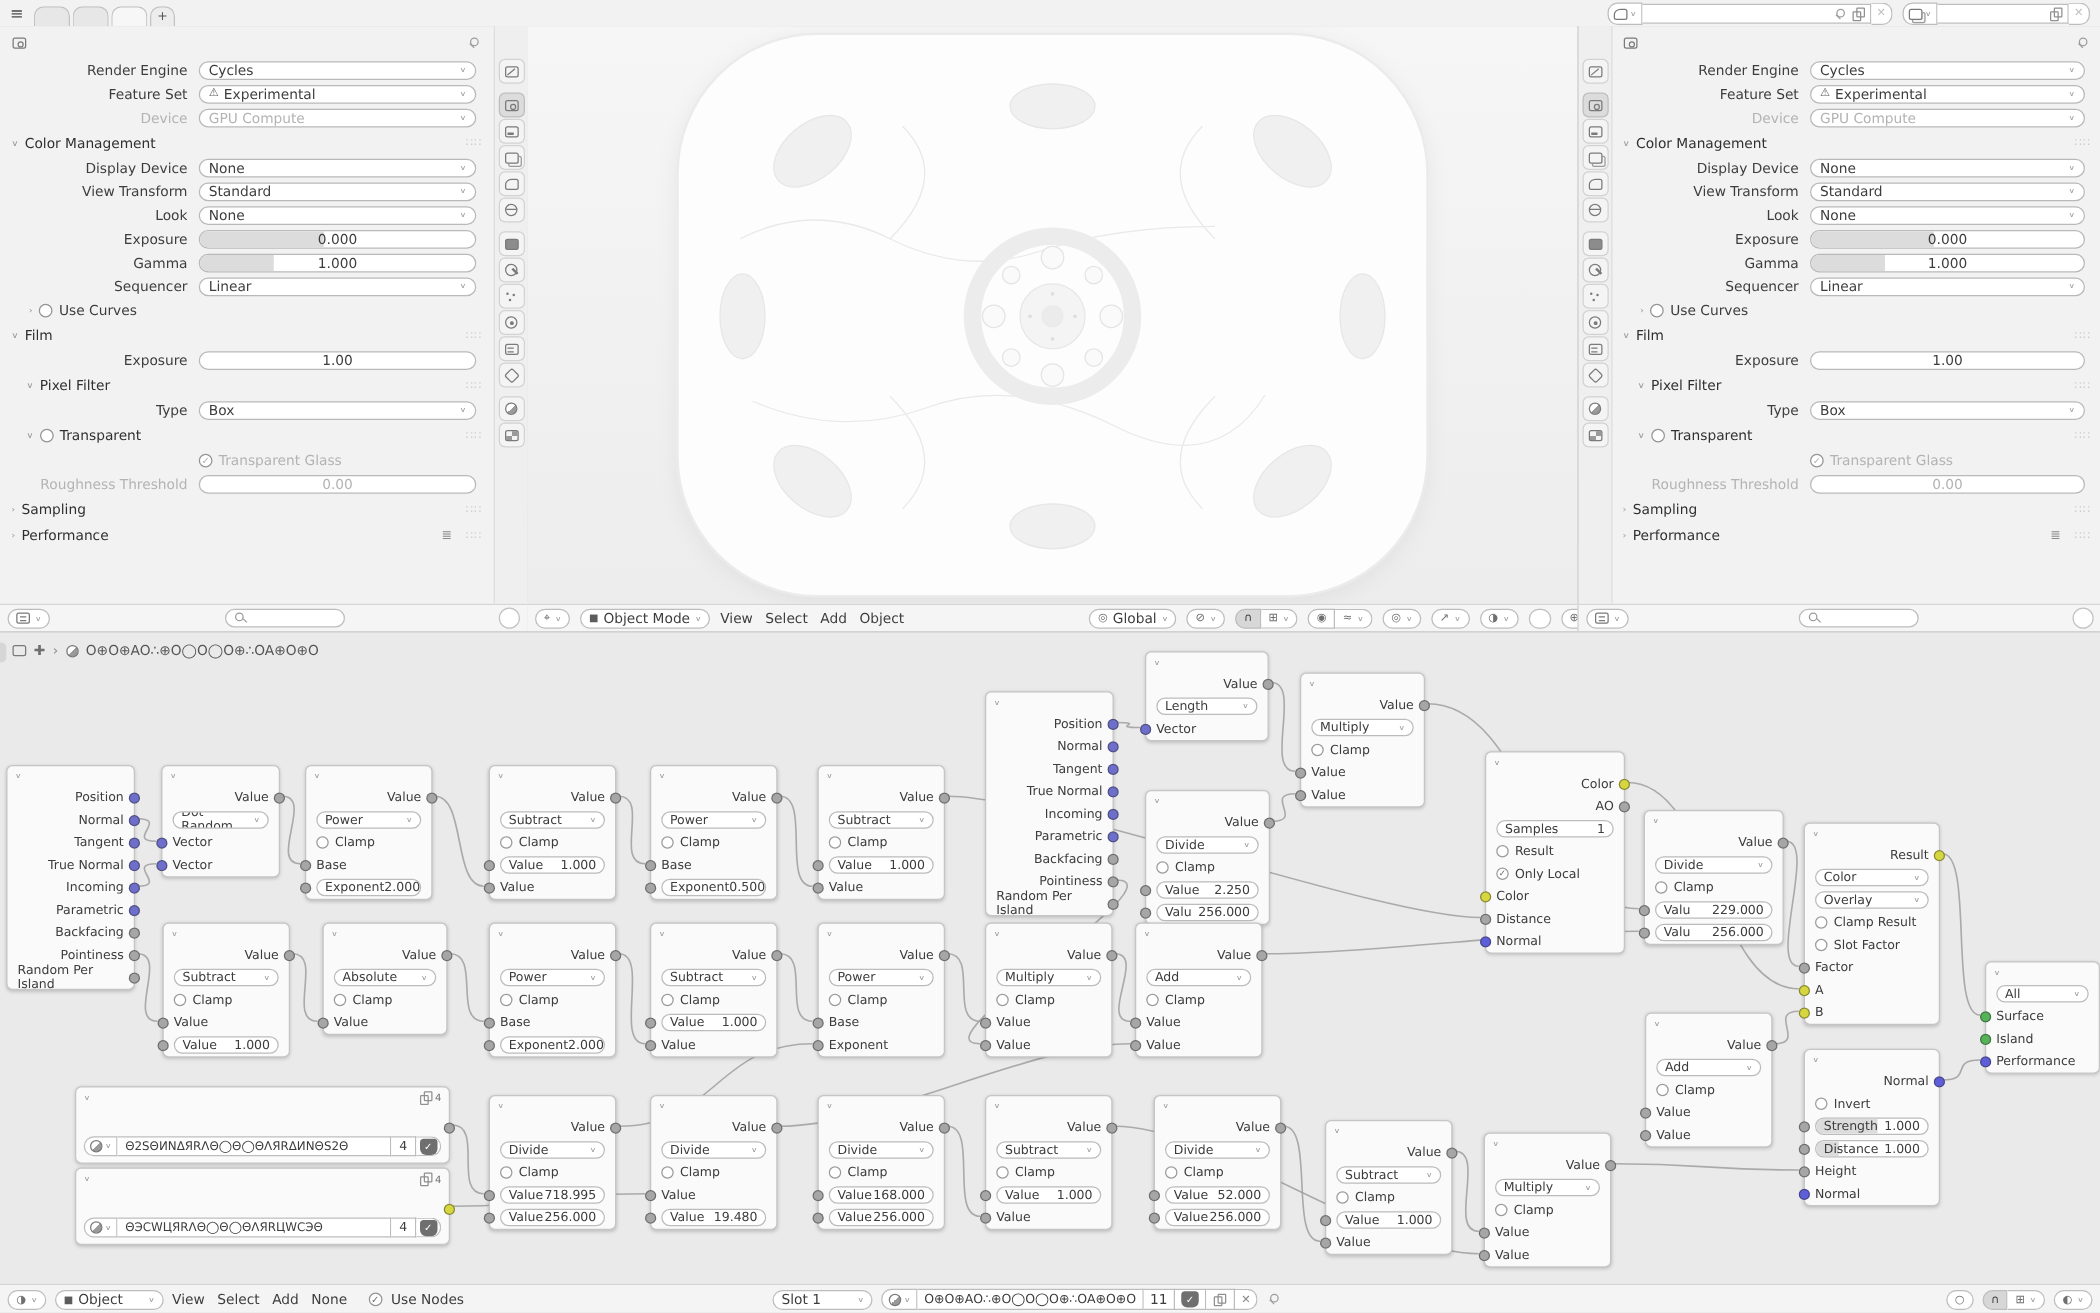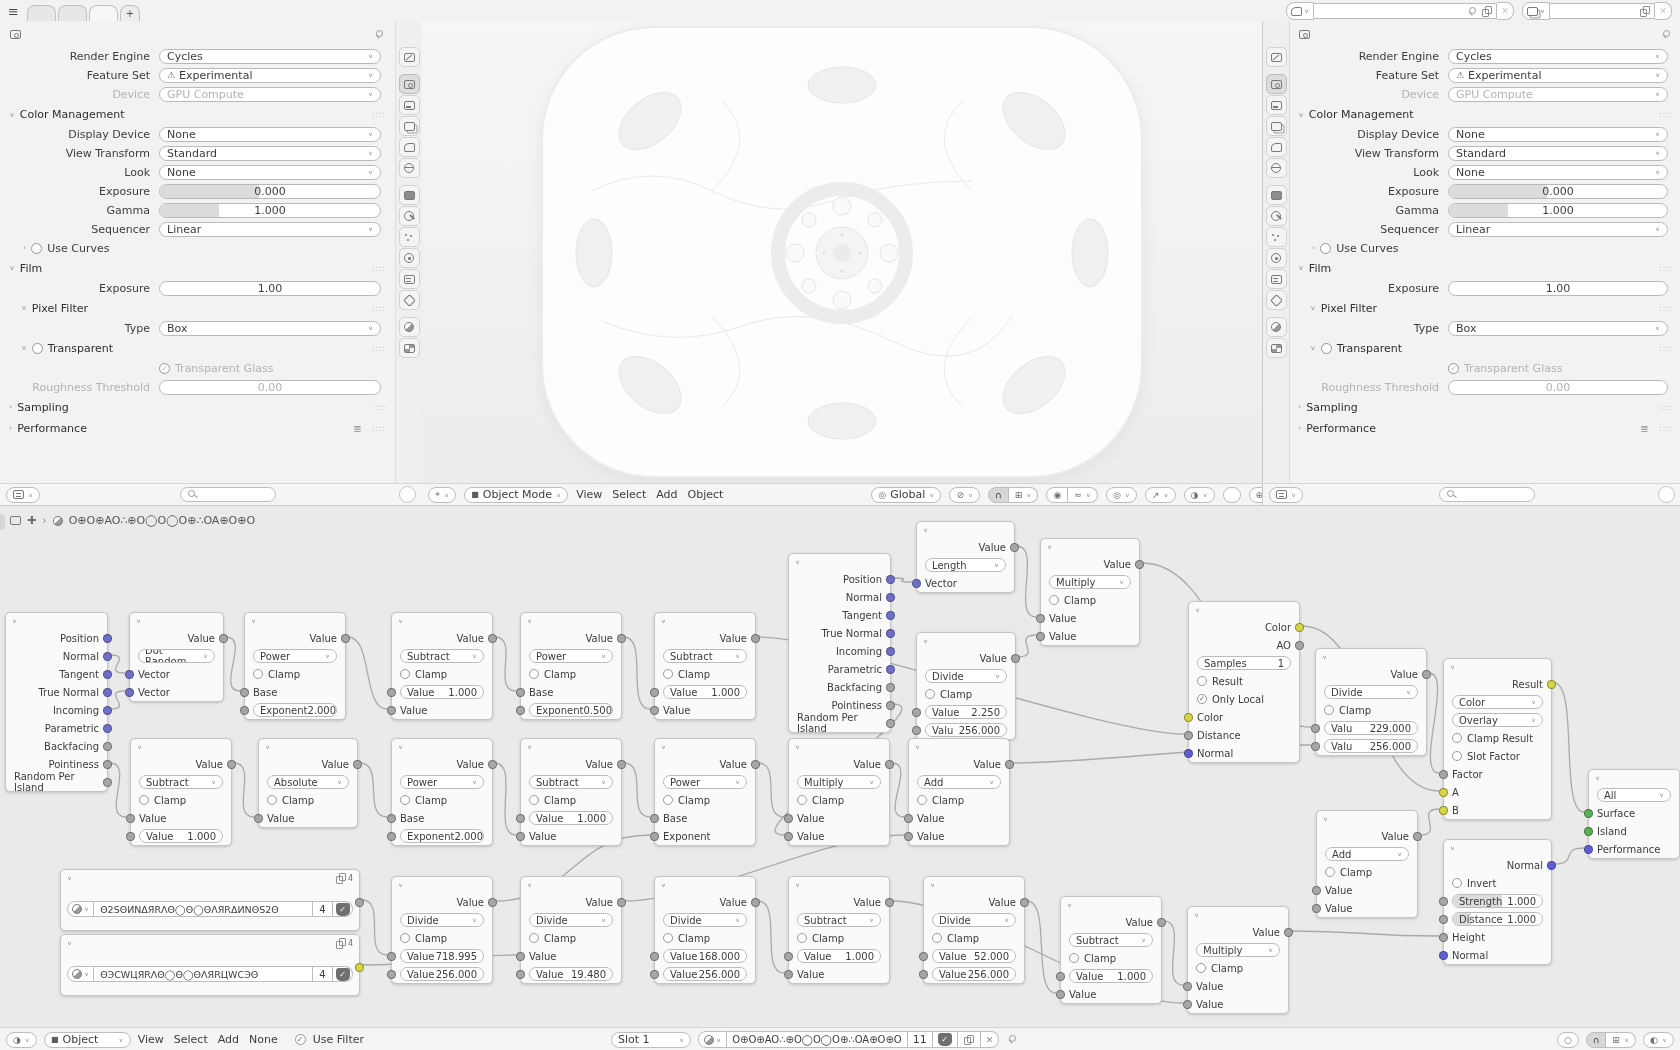--- a/index.html
+++ b/index.html
@@ -102,21 +102,21 @@
   .nrow{height:18px;display:flex;align-items:center;padding:0 8px;position:relative;box-sizing:border-box}
   .nrow.r{justify-content:flex-end}
   .sock{position:absolute;width:7px;height:7px;border-radius:50%;top:5px;border:1px solid rgba(40,40,40,.45);box-sizing:content-box}
   .sock.si{left:-5px}.sock.so{right:-5px}
   .c-val{background:#a6a6a6}.c-vec{background:#6e6ecb}.c-col{background:#d6d63e}.c-sh{background:#55b257}.c-nor{background:#5e5ed8}
   .npill{flex:1;height:14px;border:1px solid #bcbcbc;border-radius:7px;background:#fff;display:flex;align-items:center;padding:0 6px;box-sizing:border-box;position:relative;overflow:hidden}
   .npill .fill{position:absolute;left:0;top:0;bottom:0;background:#dcdcdc}
   .npill .nv{margin-left:auto;position:relative}
   .npill .nl{position:relative}
   .nchk{width:10px;height:10px;border:1px solid #9a9a9a;border-radius:50%;background:#fff;margin-right:5px;display:inline-flex;align-items:center;justify-content:center;font-size:7px;color:#666;box-sizing:border-box;flex:none}
-  .node-img .db{position:absolute;left:6px;right:6px;bottom:5px;height:32px;display:flex;align-items:center}
+  .node-img .db{position:absolute;left:6px;right:6px;bottom:5px;height:32px;display:flex;align-items:flex-end}
   .db .dbicon{height:16px;border:1px solid #bdbdbd;border-radius:8px 0 0 8px;background:#fff;display:flex;align-items:center;gap:2px;padding:0 4px;box-sizing:border-box}
   .db .dbname{flex:1;height:16px;border:1px solid #bdbdbd;border-left:none;background:#fff;display:flex;align-items:center;padding:0 6px;box-sizing:border-box;white-space:nowrap;overflow:hidden;font-size:9.5px}
   .db .dbcount{width:20px;height:16px;border:1px solid #bdbdbd;border-left:none;background:#fff;display:flex;align-items:center;justify-content:center;box-sizing:border-box}
   .db .dbshield{width:20px;height:16px;border:1px solid #bdbdbd;border-left:none;border-radius:0 8px 8px 0;background:#fff;display:flex;align-items:center;justify-content:center;box-sizing:border-box}
   .users-badge{margin-left:auto;display:flex;align-items:center;gap:1px;color:#6f6f6f;font-size:8px}
   #breadcrumb{position:absolute;left:10px;top:8px;display:flex;align-items:center;gap:6px;color:#555}
   #breadcrumb .bsep{color:#8a8a8a}
   .regiontab{position:absolute;left:0;top:8px;width:5px;height:16px;background:#d6d6d6;border-radius:0 4px 4px 0}
   #ne-hdr{position:absolute;left:0;right:0;bottom:0;height:24px;background:#f4f4f4;border-top:1px solid #d5d5d5;display:flex;align-items:center;padding:0 6px;gap:7px;box-sizing:border-box}
   .matw{display:flex;align-items:center;height:17px}
@@ -1713,21 +1713,21 @@
         <span class="gic">◑</span>
         <span class="chev">∨</span>
       </div>
     <div class="hbtn">
         <span style="font-size:8px;color:#5c5c5c">■</span>
         <span style="width:52px">Object</span>
         <span class="chev">∨</span>
       </div>
     <div id="ne-menus"><span class="menutxt" style="margin-right: 10px;">View</span><span class="menutxt" style="margin-right: 10px;">Select</span><span class="menutxt" style="margin-right: 10px;">Add</span><span class="menutxt" style="margin-right: 10px;">None</span></div>
     <span class="cchk">✓</span>
-    <span>Use Filter</span>
+    <span>Use Nodes</span>
     <div class="hbtn" style="margin-left:240px;width:80px">
         <span>Slot 1</span>
         <span class="chev" style="margin-left:auto">∨</span>
       </div>
     <div class="matw">
       <div>
           <span class="pi pi-mat"></span>
           <span class="chev">∨</span>
         </div>
       <div class="mname">O⊕O⊕AO∴⊕O◯O◯O⊕∴OA⊕O⊕O</div>

